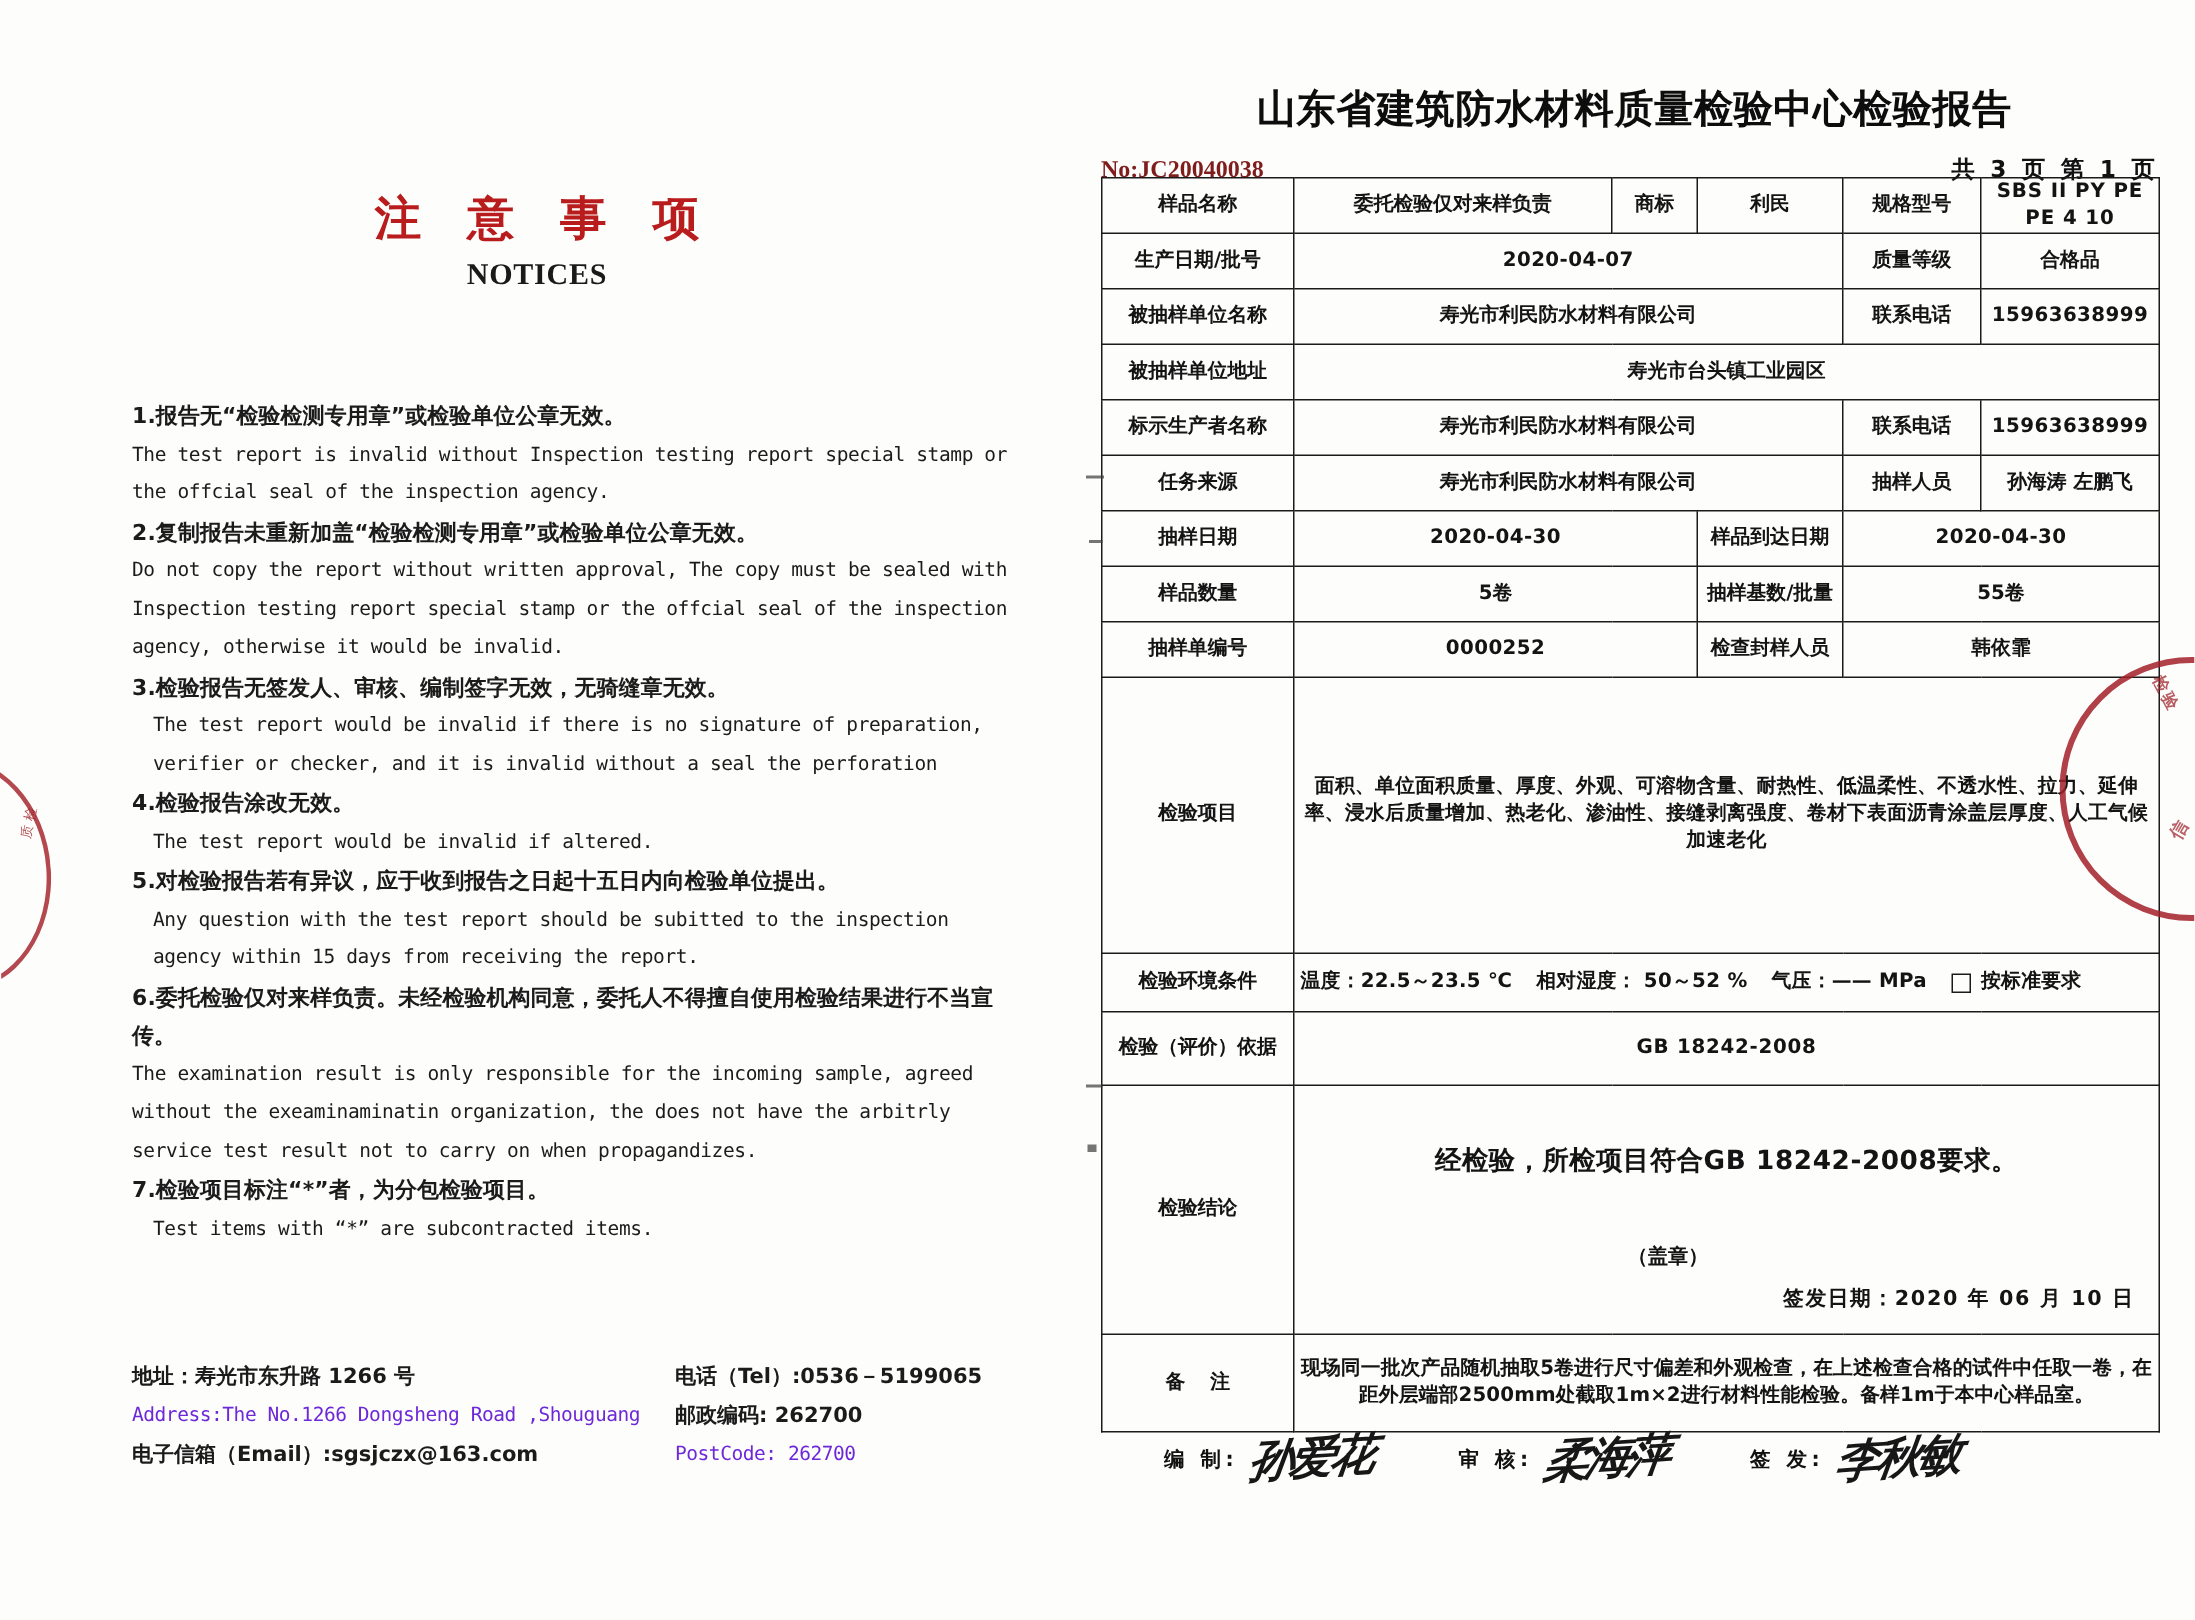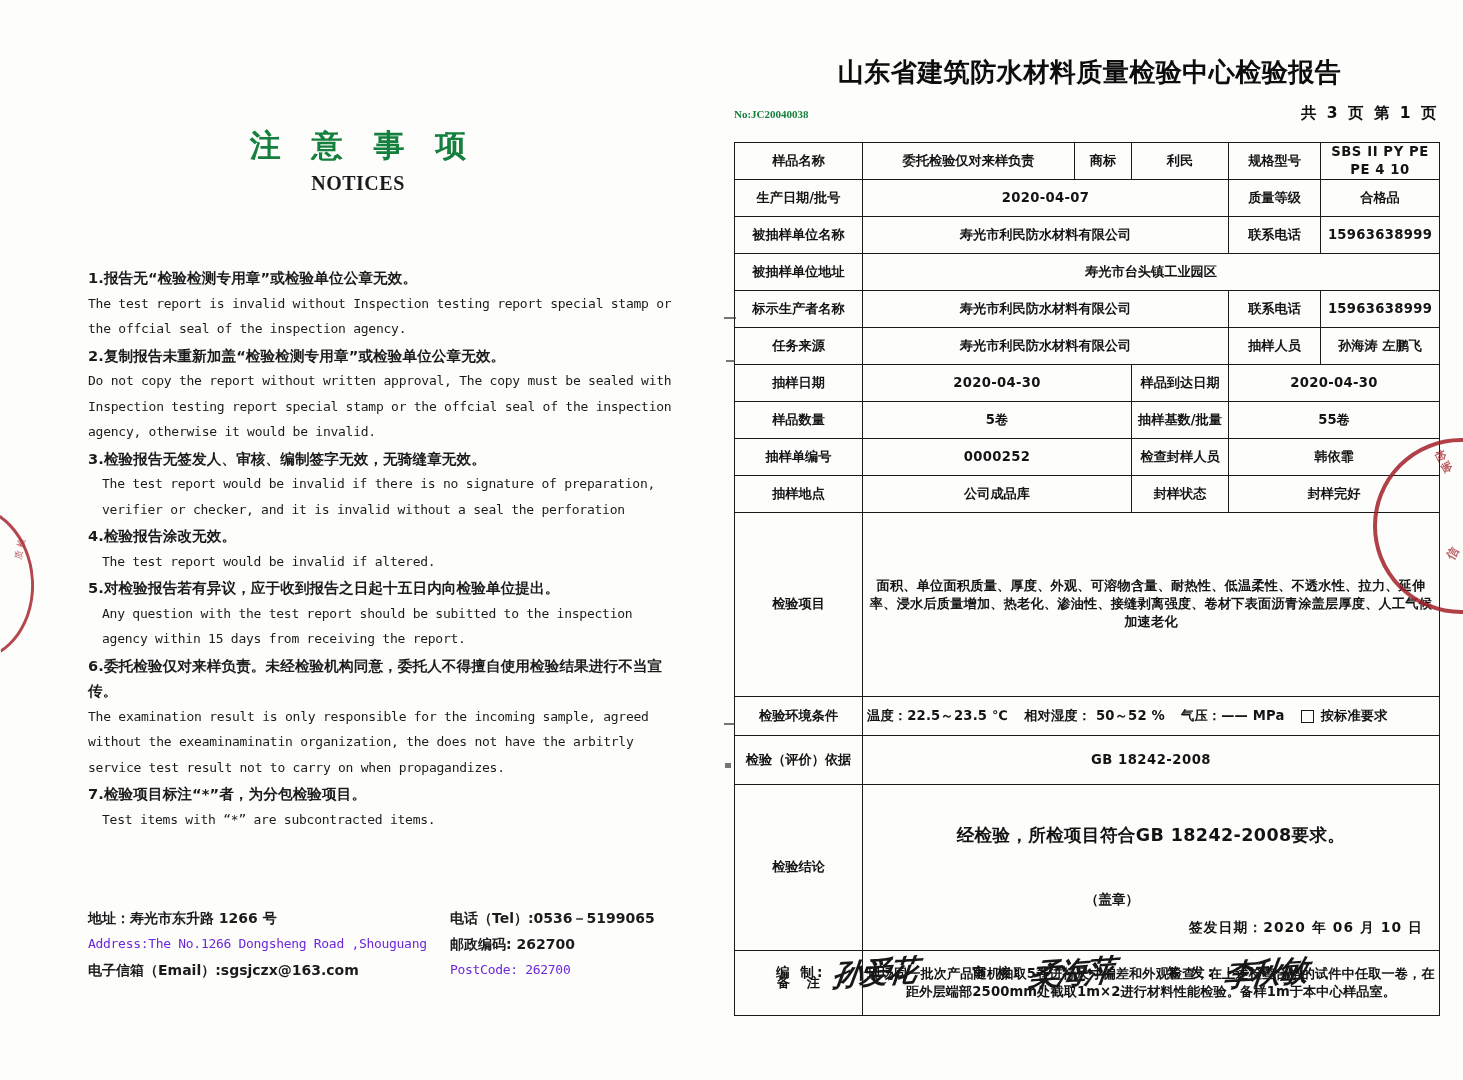--- a/index.html
+++ b/index.html
@@ -32,21 +32,21 @@
   .notice-title-cn {
     position: absolute;
     left: 0; top: 125px;
     width: 716px;
     text-align: center;
     font-family: "DejaVu Sans", sans-serif;
     font-weight: bold;
     font-size: 31px;
     letter-spacing: 10px;
     text-indent: 10px;
-    color: #15803d;
+    color: #b91c1c;
   }
   .notice-title-en {
     position: absolute;
     left: 0; top: 172px;
     width: 716px;
     text-align: center;
     font-family: "Liberation Serif", serif;
     font-weight: bold;
     font-size: 20px;
     letter-spacing: 0.5px;
@@ -121,36 +121,36 @@
   .rep-subline {
     position: absolute;
     left: 18px; top: 103px;
     width: 705px;
     display: flex;
     justify-content: space-between;
     align-items: baseline;
   }
   .rep-no {
     font-family: "Liberation Serif", serif;
-    font-size: 11px;
-    font-weight: bold;
-    color: #15803d;
+    font-size: 16px;
+    font-weight: bold;
+    color: #7f1d1d;
   }
   .rep-pages {
     font-family: "DejaVu Sans", sans-serif;
     font-weight: bold;
     font-size: 15.5px;
     letter-spacing: 2.5px;
     color: #111;
   }
 
   
   table.report {
     position: absolute;
-    left: 18px; top: 142px;
+    left: 18px; top: 118px;
     width: 705px;
     border-collapse: collapse;
     table-layout: fixed;
     padding-left: 32px;
   }
   table.report td {
     border: 1.15px solid #1a1a1a;
     padding: 0 4px;
     text-align: center;
     vertical-align: middle;
@@ -488,26 +488,20 @@
         <td colspan="2">55卷</td>
       </tr>
 
       <tr class="r2">
         <td class="lbl">抽样单编号</td>
         <td colspan="2" class="val-num">0000252</td>
         <td class="lbl">检查封样人员</td>
         <td colspan="2">韩依霏</td>
       </tr>
 
-      <tr class="r2">
-        <td class="lbl">抽样地点</td>
-        <td colspan="2">公司成品库</td>
-        <td class="lbl">封样状态</td>
-        <td colspan="2">封样完好</td>
-      </tr>
 
       <tr>
         <td class="lbl items-label">检验项目</td>
         <td colspan="5" class="items-body">面积、单位面积质量、厚度、外观、可溶物含量、耐热性、低温柔性、不透水性、拉力、延伸率、浸水后质量增加、热老化、渗油性、接缝剥离强度、卷材下表面沥青涂盖层厚度、人工气候加速老化</td>
       </tr>
 
       <tr>
         <td class="lbl" style="height:38px">检验环境条件</td>
         <td colspan="5" class="env-body">
           <div class="env-inner">

